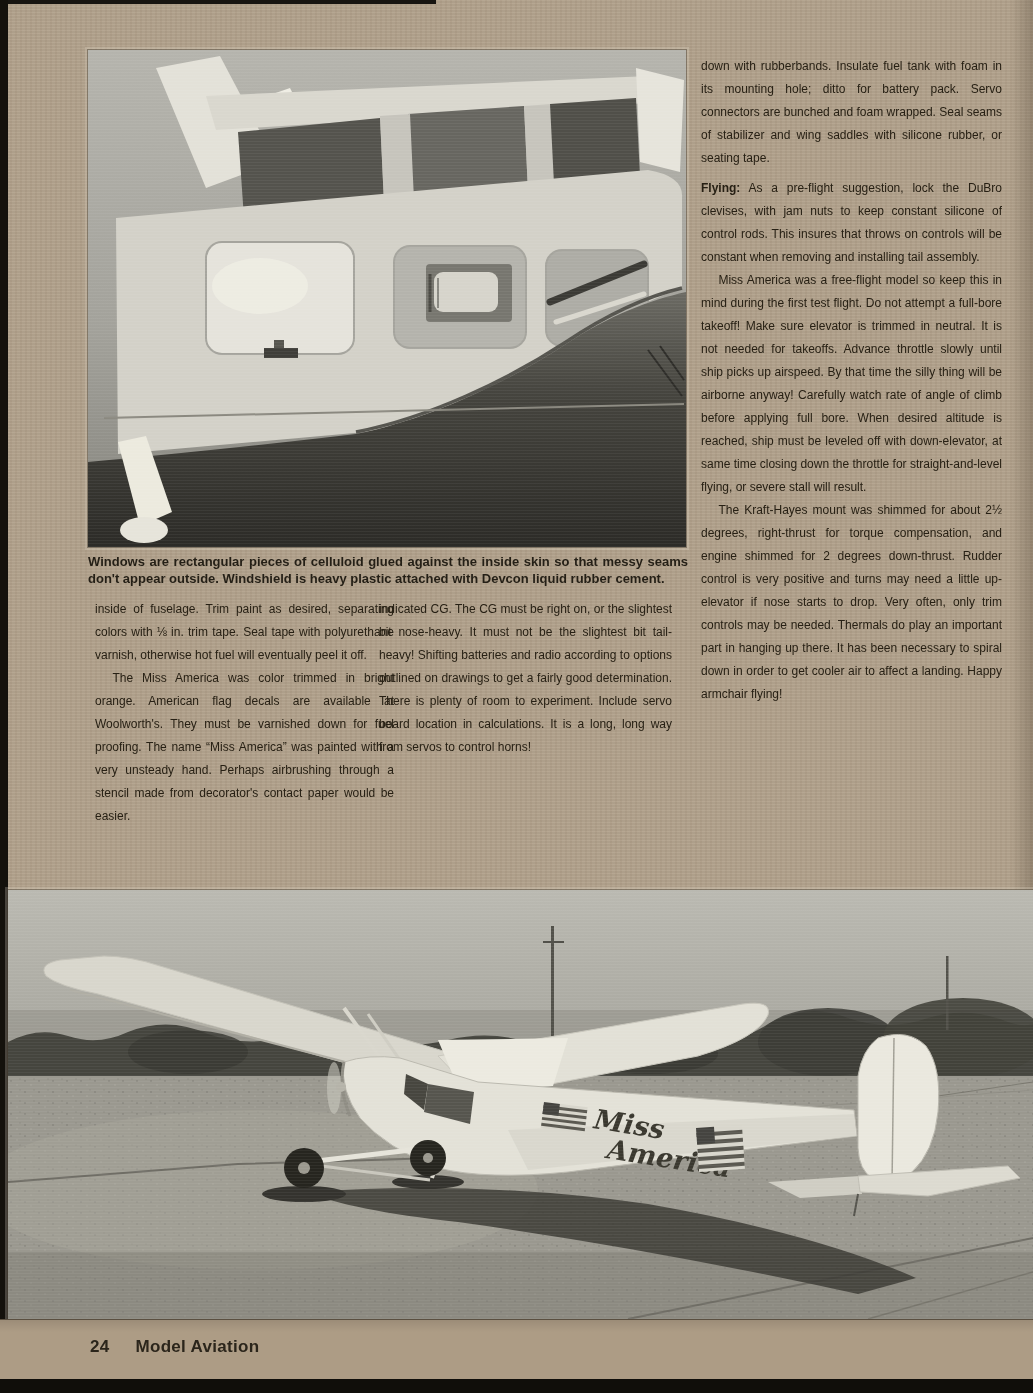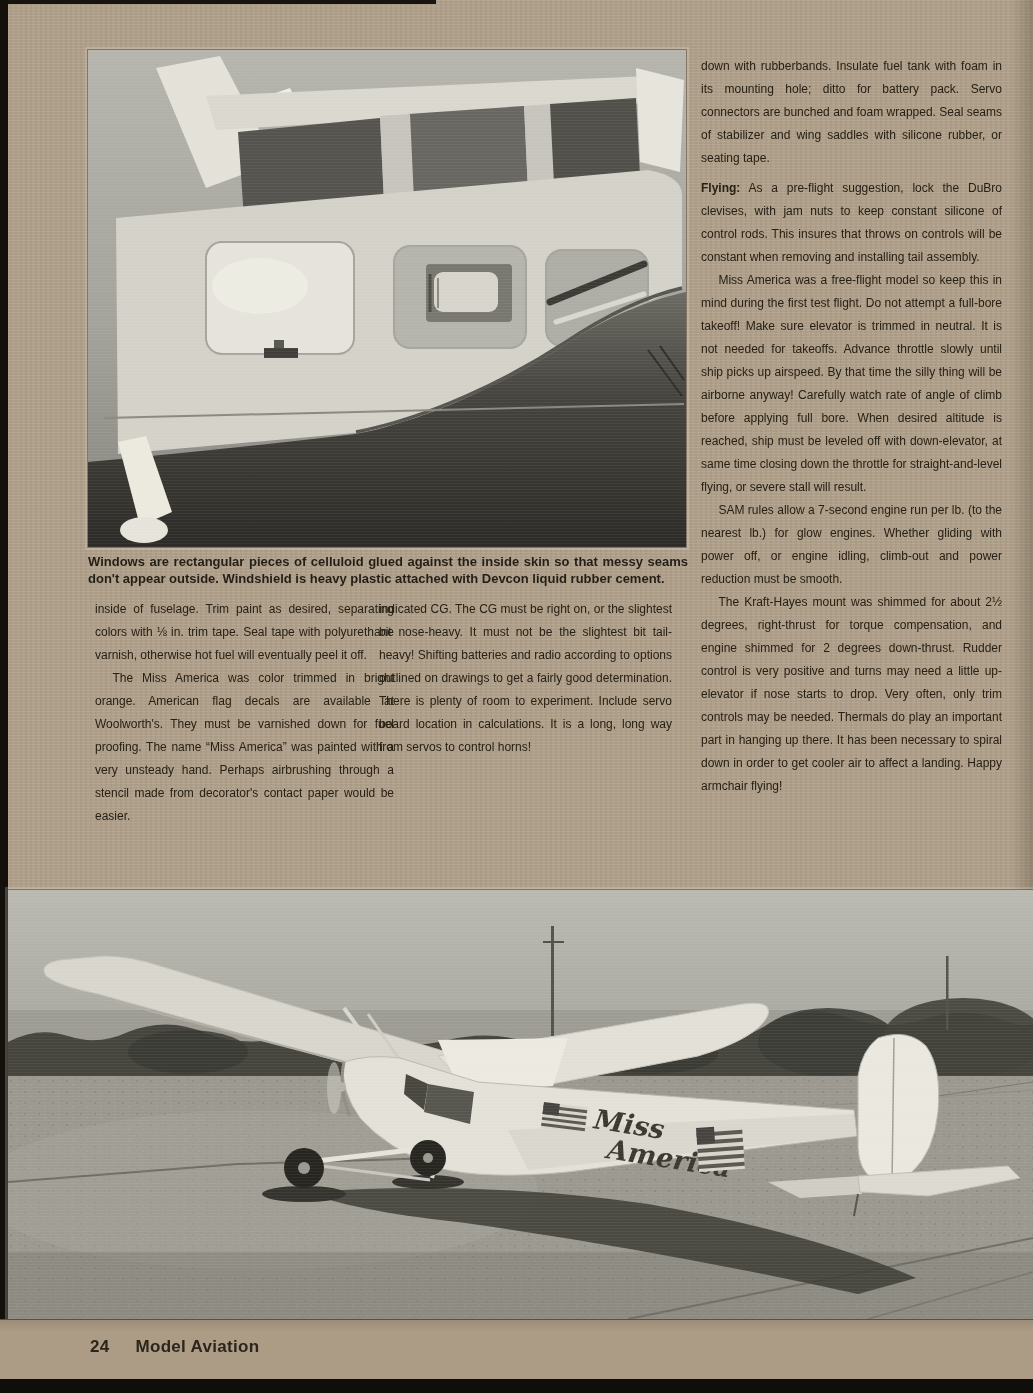--- a/index.html
+++ b/index.html
@@ -131,21 +131,20 @@
   </div>
 
   <div class="col col-mid">
     <p>indicated CG. The CG must be right on, or the slightest bit nose-heavy. It must not be the slightest bit tail-heavy! Shifting batteries and radio according to options outlined on drawings to get a fairly good determination. There is plenty of room to experiment. Include servo board location in calculations. It is a long, long way from servos to control horns!</p>
   </div>
 
   <div class="col col-right">
     <p>down with rubberbands. Insulate fuel tank with foam in its mounting hole; ditto for battery pack. Servo connectors are bunched and foam wrapped. Seal seams of stabilizer and wing saddles with silicone rubber, or seating tape.</p>
     <p class="lead-para"><span class="lead">Flying:</span> <span>As a pre-flight suggestion, lock the DuBro clevises, with jam nuts to keep constant silicone of control rods. This insures that throws on controls will be constant when removing and installing tail assembly.</span></p>
     <p class="indent">Miss America was a free-flight model so keep this in mind during the first test flight. Do not attempt a full-bore takeoff! Make sure elevator is trimmed in neutral. It is not needed for takeoffs. Advance throttle slowly until ship picks up airspeed. By that time the silly thing will be airborne anyway! Carefully watch rate of angle of climb before applying full bore. When desired altitude is reached, ship must be leveled off with down-elevator, at same time closing down the throttle for straight-and-level flying, or severe stall will result.</p>
-    <p class="indent">SAM rules allow a 7-second engine run per lb. (to the nearest lb.) for glow engines. Whether gliding with power off, or engine idling, climb-out and power reduction must be smooth.</p>
     <p class="indent">The Kraft-Hayes mount was shimmed for about 2½ degrees, right-thrust for torque compensation, and engine shimmed for 2 degrees down-thrust. Rudder control is very positive and turns may need a little up-elevator if nose starts to drop. Very often, only trim controls may be needed. Thermals do play an important part in hanging up there. It has been necessary to spiral down in order to get cooler air to affect a landing. Happy armchair flying!</p>
   </div>
 
   <div class="photo photo-bottom">
     <svg width="1025" height="429" viewBox="0 0 1025 429">
       <defs>
         <linearGradient id="gsky" x1="0" y1="0" x2="0" y2="1">
           <stop offset="0" stop-color="#bab9b1"></stop>
             <stop offset="1" stop-color="#a5a49c"></stop>
         </linearGradient>

